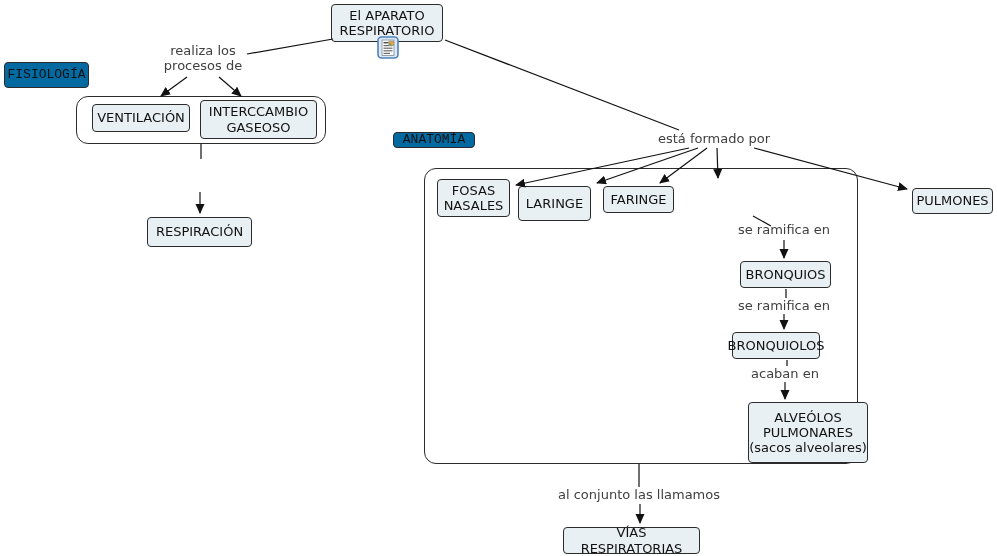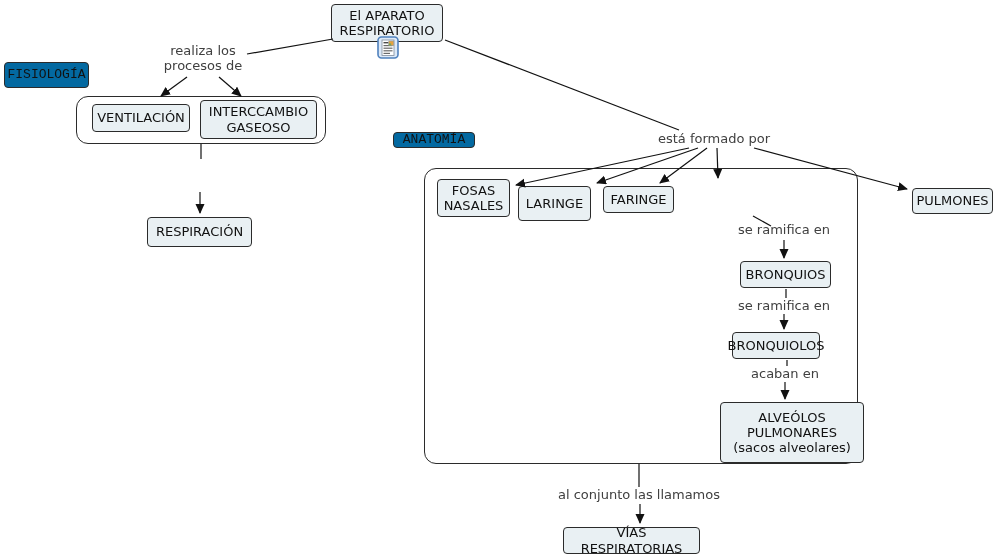--- a/index.html
+++ b/index.html
@@ -60,21 +60,21 @@
 
   <div class="node" style="left:603px; top:186px; width:71px; height:27px;">FARINGE</div>
 
 
   <div class="node" style="left:912px; top:188px; width:81px; height:26px;">PULMONES</div>
 
   <div class="node" style="left:740px; top:261px; width:91px; height:27px;">BRONQUIOS</div>
 
   <div class="node" style="left:732px; top:332px; width:88px; height:27px;">BRONQUIOLOS</div>
 
-  <div class="node" style="left:720px; top:402px; width:144px; height:61px;">ALVEÓLOS
+  <div class="node" style="left:748px; top:402px; width:120px; height:61px;">ALVEÓLOS
 PULMONARES
 (sacos alveolares)</div>
 
   <div class="node" style="left:563px; top:527px; width:137px; height:27px;">VÍAS RESPIRATORIAS</div>
 
   <div class="link-label" style="left:203px; top:44px;">realiza los
 procesos de</div>
   <div class="link-label" style="left:714px; top:132px;">está formado por</div>
   <div class="link-label" style="left:784px; top:223px;">se ramifica en</div>
   <div class="link-label" style="left:784px; top:299px;">se ramifica en</div>

